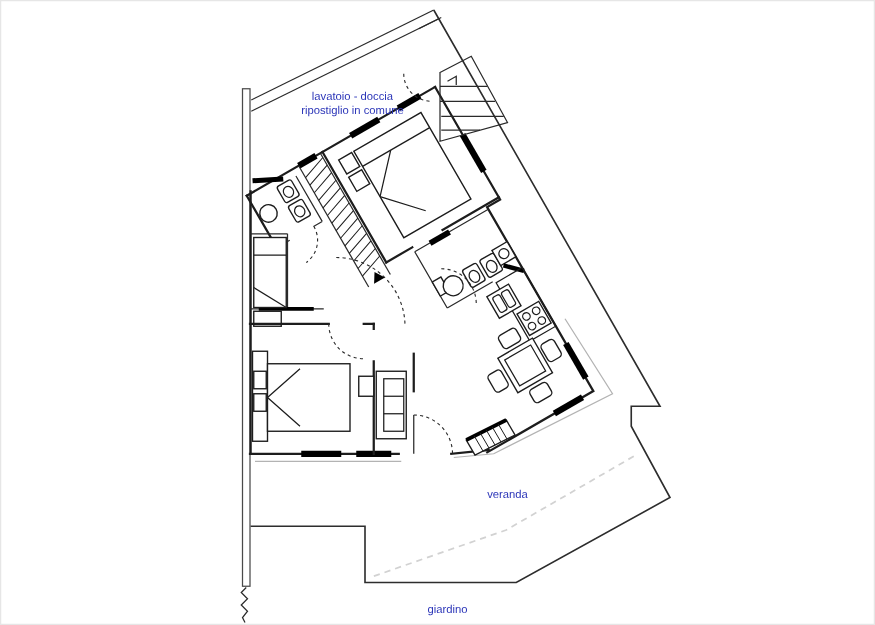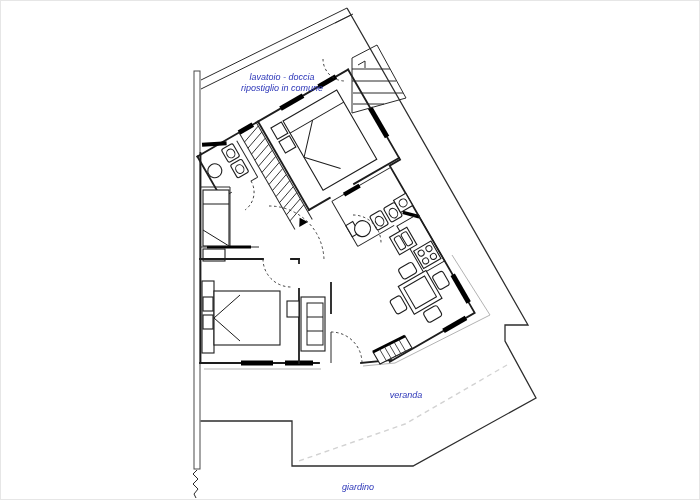--- a/index.html
+++ b/index.html
@@ -1,20 +1,19 @@
 <!DOCTYPE html>
 <html><head>
 <meta charset="utf-8">
 <style>
   html,body{margin:0;padding:0;background:#ffffff;}
   .frame{
     position:relative;width:700px;height:500px;background:#ffffff;
     border:1px solid #e6e6e6;box-sizing:border-box;overflow:hidden;
     font-family:"Liberation Sans", sans-serif;
-    font-style:italic;
   }
   svg{display:block}
   .lbl{fill:#2b35b8;font-family:"Liberation Sans",sans-serif;font-size:9px;text-anchor:middle;}
   .wall{stroke:#1d1d1d;stroke-width:1.8;fill:none;stroke-linecap:square;}
   .wallthin{stroke:#2a2a2a;stroke-width:1;fill:none;}
   .furn{stroke:#1d1d1d;stroke-width:1.1;fill:#ffffff;}
   .furnl{stroke:#1d1d1d;stroke-width:1;fill:none;}
   .win{stroke:#000000;stroke-width:5;fill:none;}
   .site{stroke:#2d2d2d;stroke-width:1.3;fill:none;stroke-linejoin:miter;}
   .gray{stroke:#b3b3b3;stroke-width:1;fill:none;}

